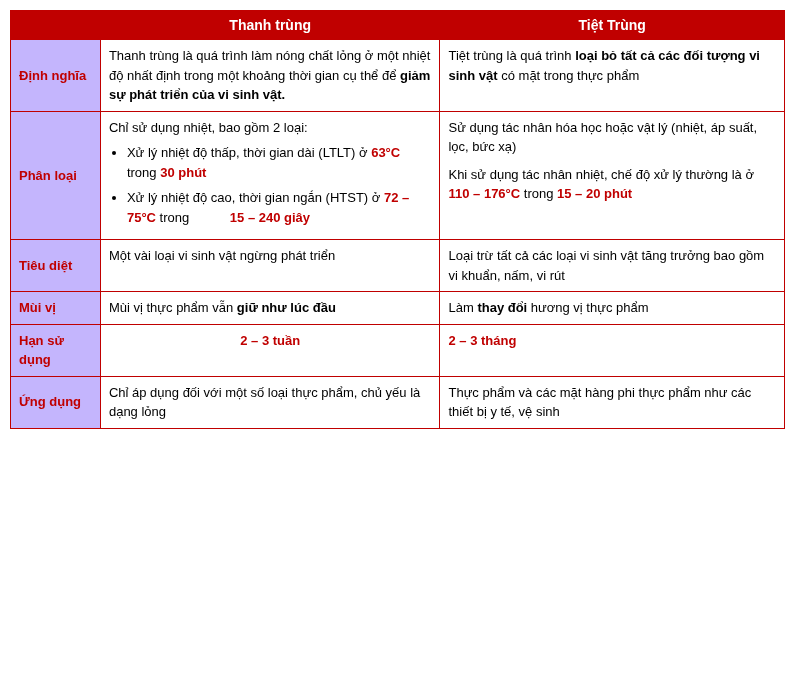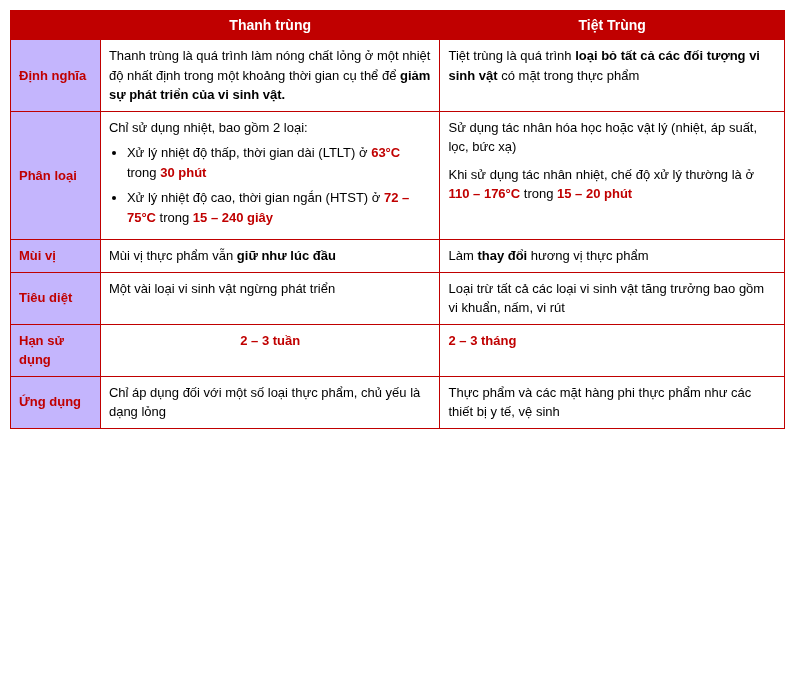--- a/index.html
+++ b/index.html
@@ -63,37 +63,37 @@
           <td class="row-label">Định nghĩa</td>
           <td class="col-thanh"><span style="">Thanh trùng là quá trình làm nóng chất lỏng ở một nhiệt độ nhất định trong một khoảng thời gian cụ thể để </span><span style="font-weight:bold;">giảm sự phát triển của vi sinh vật.</span></td>
           <td class="col-tiet"><span style="">Tiệt trùng là quá trình </span><span style="font-weight:bold;">loại bỏ tất cả các đối tượng vi sinh vật</span><span style=""> có mặt trong thực phẩm</span></td>
         </tr>
         <tr>
           <td class="row-label">Phân loại</td>
           <td class="col-thanh">
             <div>Chỉ sử dụng nhiệt, bao gồm 2 loại:</div>
             <ul style="margin-top:6px;">
               <li><span style="">Xử lý nhiệt độ thấp, thời gian dài (LTLT) ở </span><span style="font-weight:bold;color:#c00000;">63°C</span><span style=""> trong </span><span style="font-weight:bold;color:#c00000;">30 phút</span></li>
-              <li><span style="">Xử lý nhiệt độ cao, thời gian ngắn (HTST) ở </span><span style="font-weight:bold;color:#c00000;">72 – 75°C</span><span style=""> trong </span><span style="font-weight:bold;color:#c00000;">15 – 240 giây</span></li>
+              <li><span style="">Xử lý nhiệt độ cao, thời gian ngắn (HTST) ở </span><span style="font-weight:bold;color:#c00000;">72 – 75°C</span><span style=""> trong </span><span style="font-weight:bold;color:#c00000;margin-left:37px;">15 – 240 giây</span></li>
             </ul>
           </td>
           <td class="col-tiet">
             <div style=""><span style="">Sử dụng tác nhân hóa học hoặc vật lý (nhiệt, áp suất, lọc, bức xạ)</span></div>
             <div style="margin-top:8px;"><span style="">Khi sử dụng tác nhân nhiệt, chế độ xử lý thường là ở </span><span style="font-weight:bold;color:#c00000;">110 – 176°C</span><span style=""> trong </span><span style="font-weight:bold;color:#c00000;text-align:center;">15 – 20 phút</span></div>
           </td>
         </tr>
         <tr>
+          <td class="row-label">Tiêu diệt</td>
+          <td class="col-thanh"><span>Một vài loại vi sinh vật ngừng phát triển</span></td>
+          <td class="col-tiet"><span>Loại trừ tất cả các loại vi sinh vật tăng trưởng bao gồm vi khuẩn, nấm, vi rút</span></td>
+        </tr>
+        <tr>
           <td class="row-label">Mùi vị</td>
           <td class="col-thanh"><span style="">Mùi vị thực phẩm vẫn </span><span style="font-weight:bold;">giữ như lúc đầu</span></td>
           <td class="col-tiet"><span style="">Làm </span><span style="font-weight:bold;">thay đổi</span><span style=""> hương vị thực phẩm</span></td>
-        </tr>
-        <tr>
-          <td class="row-label">Tiêu diệt</td>
-          <td class="col-thanh"><span>Một vài loại vi sinh vật ngừng phát triển</span></td>
-          <td class="col-tiet"><span>Loại trừ tất cả các loại vi sinh vật tăng trưởng bao gồm vi khuẩn, nấm, vi rút</span></td>
         </tr>
         <tr>
           <td class="row-label">Hạn sử dụng</td>
           <td class="col-thanh">
             <div style="text-align:center;color:#c00000;font-weight:bold;">2 – 3 tuần</div>
           </td>
           <td class="col-tiet">
             <div style="text-align:left;color:#c00000;font-weight:bold;">2 – 3 tháng</div>
           </td>
         </tr>

